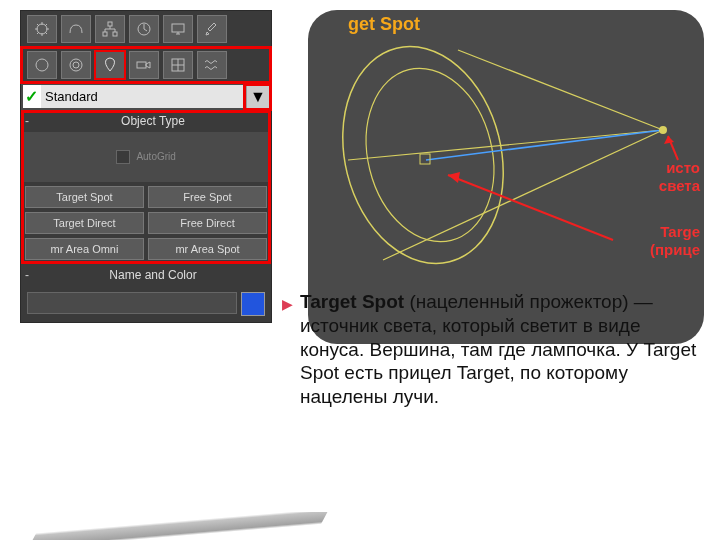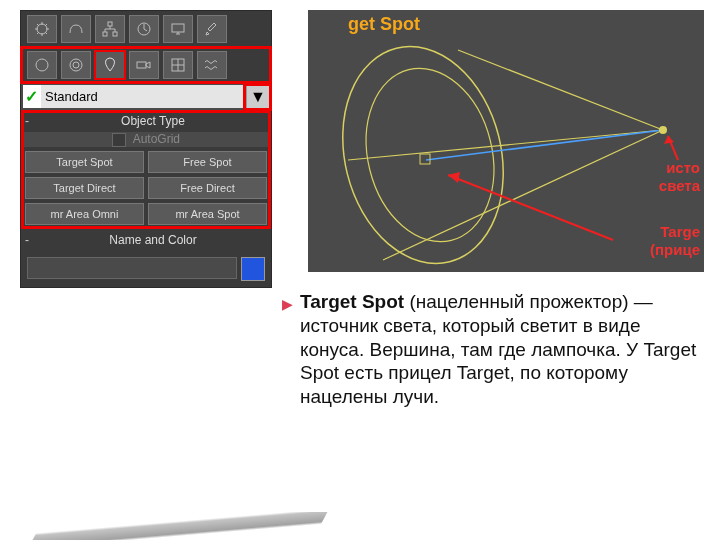--- a/index.html
+++ b/index.html
@@ -85,23 +85,23 @@
   .section-header .minus {
     width: 14px;
     color: #ccc;
   }
   .section-header .title {
     flex: 1;
     text-align: center;
   }
   .autogrid {
     text-align: center;
-    padding: 0;
+    padding: 18px;
     color: #888;
-    font-size: 12px;
+    font-size: 10px;
   }
   .autogrid .cb {
     display: inline-block;
     width: 12px;
     height: 12px;
     border: 1px solid #666;
     background: #3a3a3a;
     vertical-align: middle;
     margin-right: 4px;
   }
@@ -140,23 +140,24 @@
     width: 22px;
     height: 22px;
     border: 1px solid #999;
   }
   
   .viewport {
     position: absolute;
     left: 308px;
     top: 10px;
     width: 396px;
-    height: 262px;
+    height: 334px;
     background: #4a4a4a;
     overflow: hidden;
+    border-radius: 29px;
   }
   .viewport-label {
     position: absolute;
     left: 40px;
     top: 4px;
     color: #f6a81a;
     font-size: 18px;
     font-weight: bold;
   }
   .annot {

